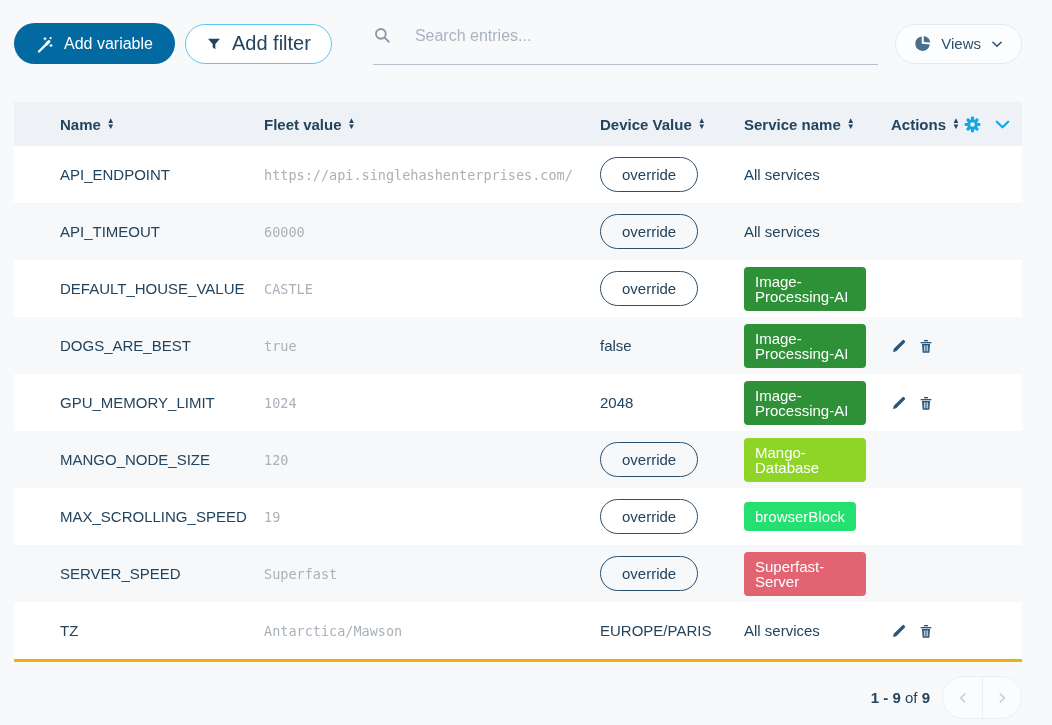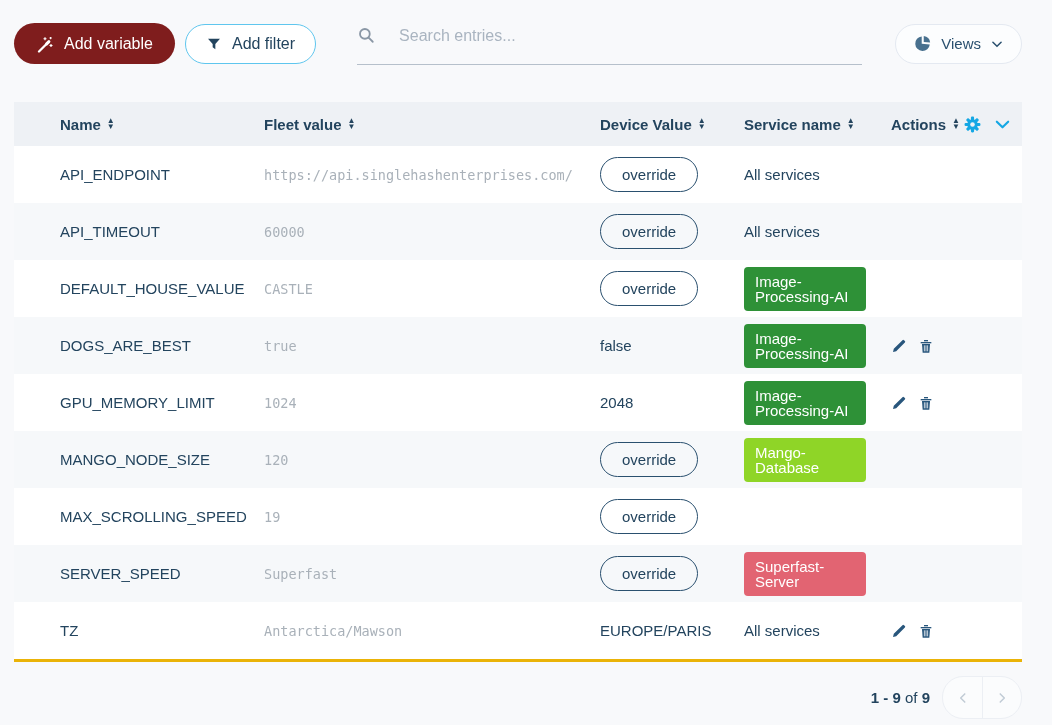--- a/index.html
+++ b/index.html
@@ -7,27 +7,27 @@
   body {
     width:1052px; height:725px; overflow:hidden;
     background:#f8f9fb;
     font-family:"Liberation Sans", sans-serif;
     color:#2a506f;
   }
 
   
   .toolbar { display:flex; align-items:center; padding:22px 30px 0 14px; }
   .btn-primary {
-    height:41px; border:none; border-radius:21px; background:#7f1d1d;
+    height:41px; border:none; border-radius:21px; background:#0369a1;
     color:#fff; font-size:16px; font-family:inherit;
     display:inline-flex; align-items:center; gap:10px; padding:0 22px; cursor:pointer;
   }
   .btn-outline {
     height:40px; border:1px solid #5fc6ee; border-radius:20px; background:#fff;
-    color:#23445e; font-size:16px; font-family:inherit;
+    color:#23445e; font-size:20px; font-family:inherit;
     display:inline-flex; align-items:center; gap:10px; padding:0 20px; margin-left:10px; cursor:pointer;
   }
   .search {
     margin-left:41px; width:505px; display:flex; gap:22px;
     border-bottom:1px solid #b6c0cb; padding-bottom:18px; margin-top:4px;
   }
   .search input {
     border:none; background:transparent; outline:none; width:100%;
     font-size:16px; color:#2a506f; font-family:inherit;
   }
@@ -310,20 +310,24 @@
   </div>
 
   <div class="row">
     <div></div>
     <div class="name-cell">MAX_SCROLLING_SPEED</div>
     <div class="fleet-cell">19</div>
     <div>
       <button class="pill">override</button>
       
     </div>
+    <div>
+      <span class="badge" style="background: rgb(35, 224, 112);">browserBlock</span>
+      
+    </div>
     <div class="actions-cell"></div>
   </div>
 
   <div class="row alt">
     <div></div>
     <div class="name-cell">SERVER_SPEED</div>
     <div class="fleet-cell">Superfast</div>
     <div>
       <button class="pill">override</button>
       

